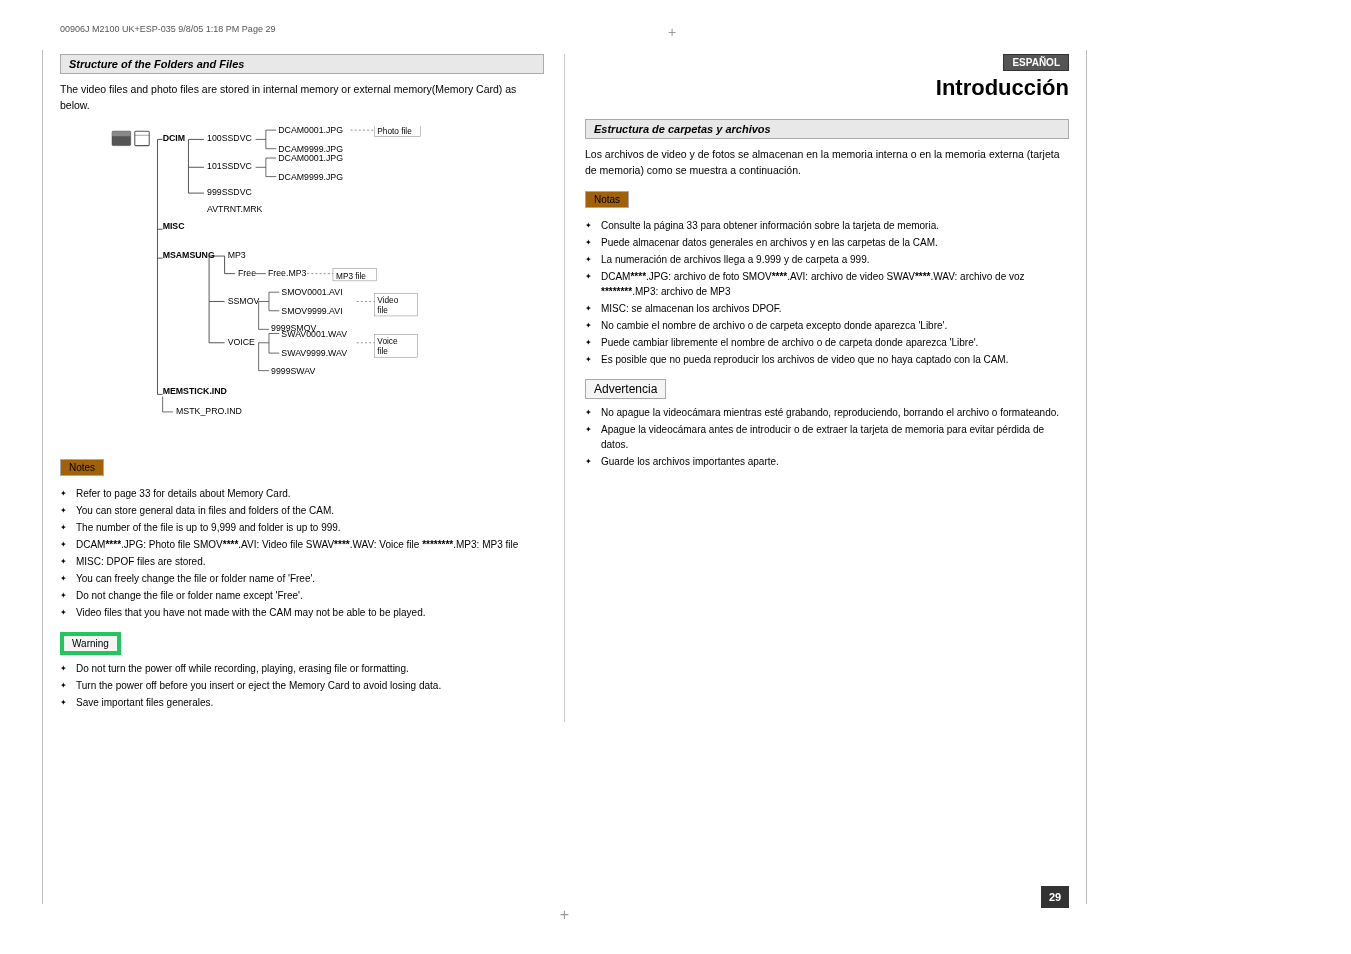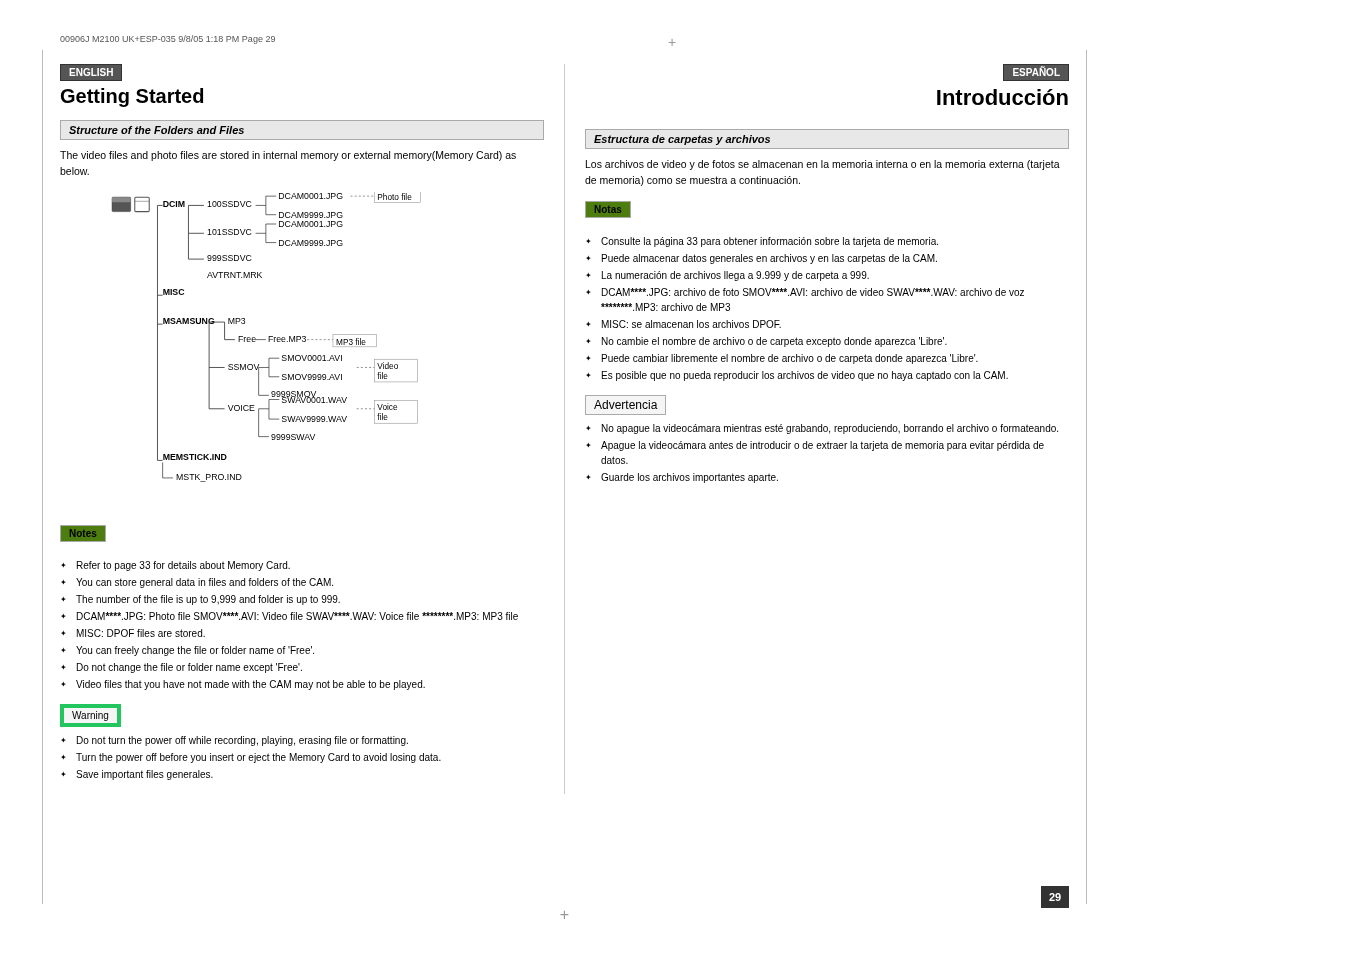--- a/index.html
+++ b/index.html
@@ -8,21 +8,21 @@
       min-height: 954px;
       background: #ffffff;
       font-family: Arial, Helvetica, sans-serif;
       font-size: 11px;
       color: #000;
     }
 
     .page-container {
       width: 1129px;
       min-height: 954px;
-      padding: 34px 60px;
+      padding: 24px 60px;
       position: relative;
     }
 
     
     .lang-badge {
       display: inline-block;
       padding: 2px 8px;
       font-size: 10px;
       font-weight: bold;
       border: 1px solid #333;
@@ -63,26 +63,26 @@
 
     .intro-text {
       font-size: 10.5px;
       line-height: 1.5;
       margin-bottom: 12px;
     }
 
     
     .notes-box {
       border: 1px solid #aaa;
-      background: #4d7c0f;
+      background: #a16207;
       padding: 2px 8px;
       display: inline-block;
       font-size: 10px;
-      font-weight: bold;
-      margin-bottom: 16px;
+      font-weight: normal;
+      margin-bottom: 10px;
     }
 
     .bullet-list {
       list-style: none;
       padding: 0;
       margin: 0 0 12px 0;
     }
 
     .bullet-list li {
       font-size: 10px;
@@ -205,26 +205,20 @@
     <span style="font-size:9px; color:#555;">00906J M2100 UK+ESP-035   9/8/05  1:18 PM   Page 29</span>
     <span style="font-size:14px; color:#999;">+</span>
     <span></span>
   </div>
 
   <div class="content-area">
 
     <div class="left-section">
 
       
-      <div style="margin-bottom:6px;">
-        <div>
-          <span class="lang-badge english">ENGLISH</span>
-        </div>
-        <div class="section-title">Getting Started</div>
-      </div>
 
       
       <div class="section-header">Structure of the Folders and Files</div>
 
       
       <div class="intro-text">The video files and photo files are stored in internal memory or external memory(Memory Card) as below.</div>
 
       
       <div class="diagram-area">
         <svg class="tree-svg" viewBox="0 0 380 310" xmlns="http://www.w3.org/2000/svg" style="font-family: Arial, sans-serif; font-size:8.5px;">

